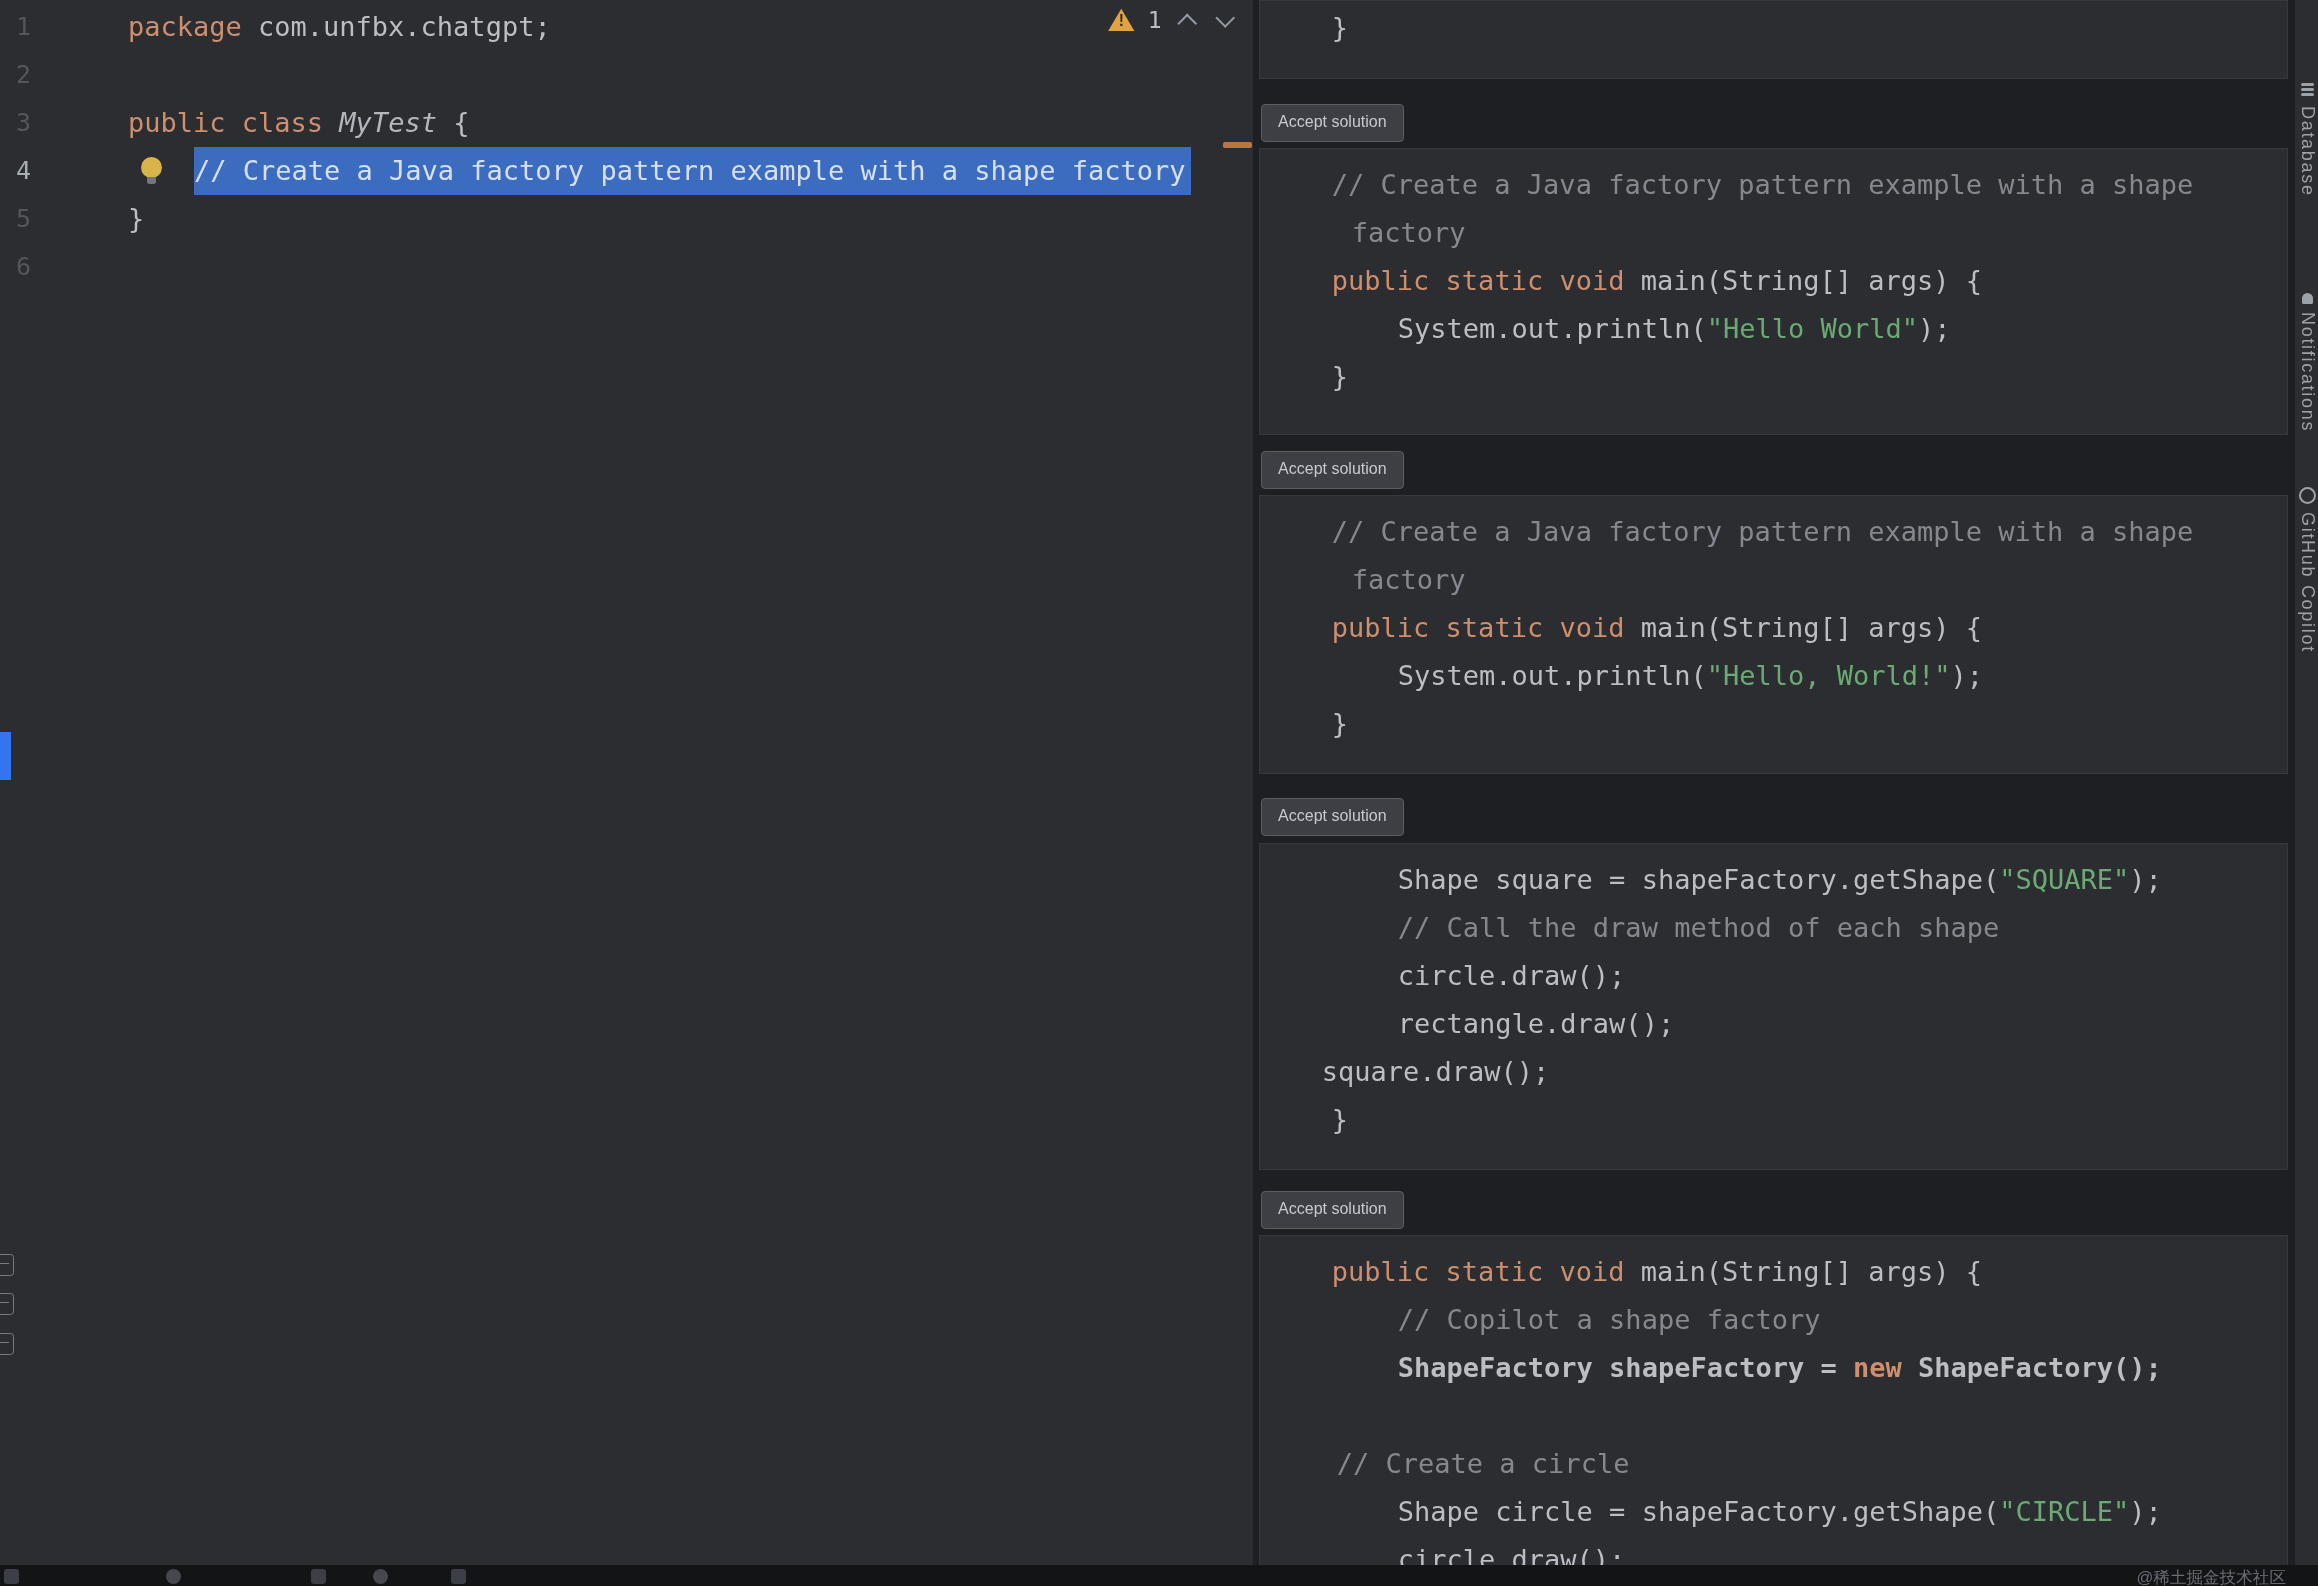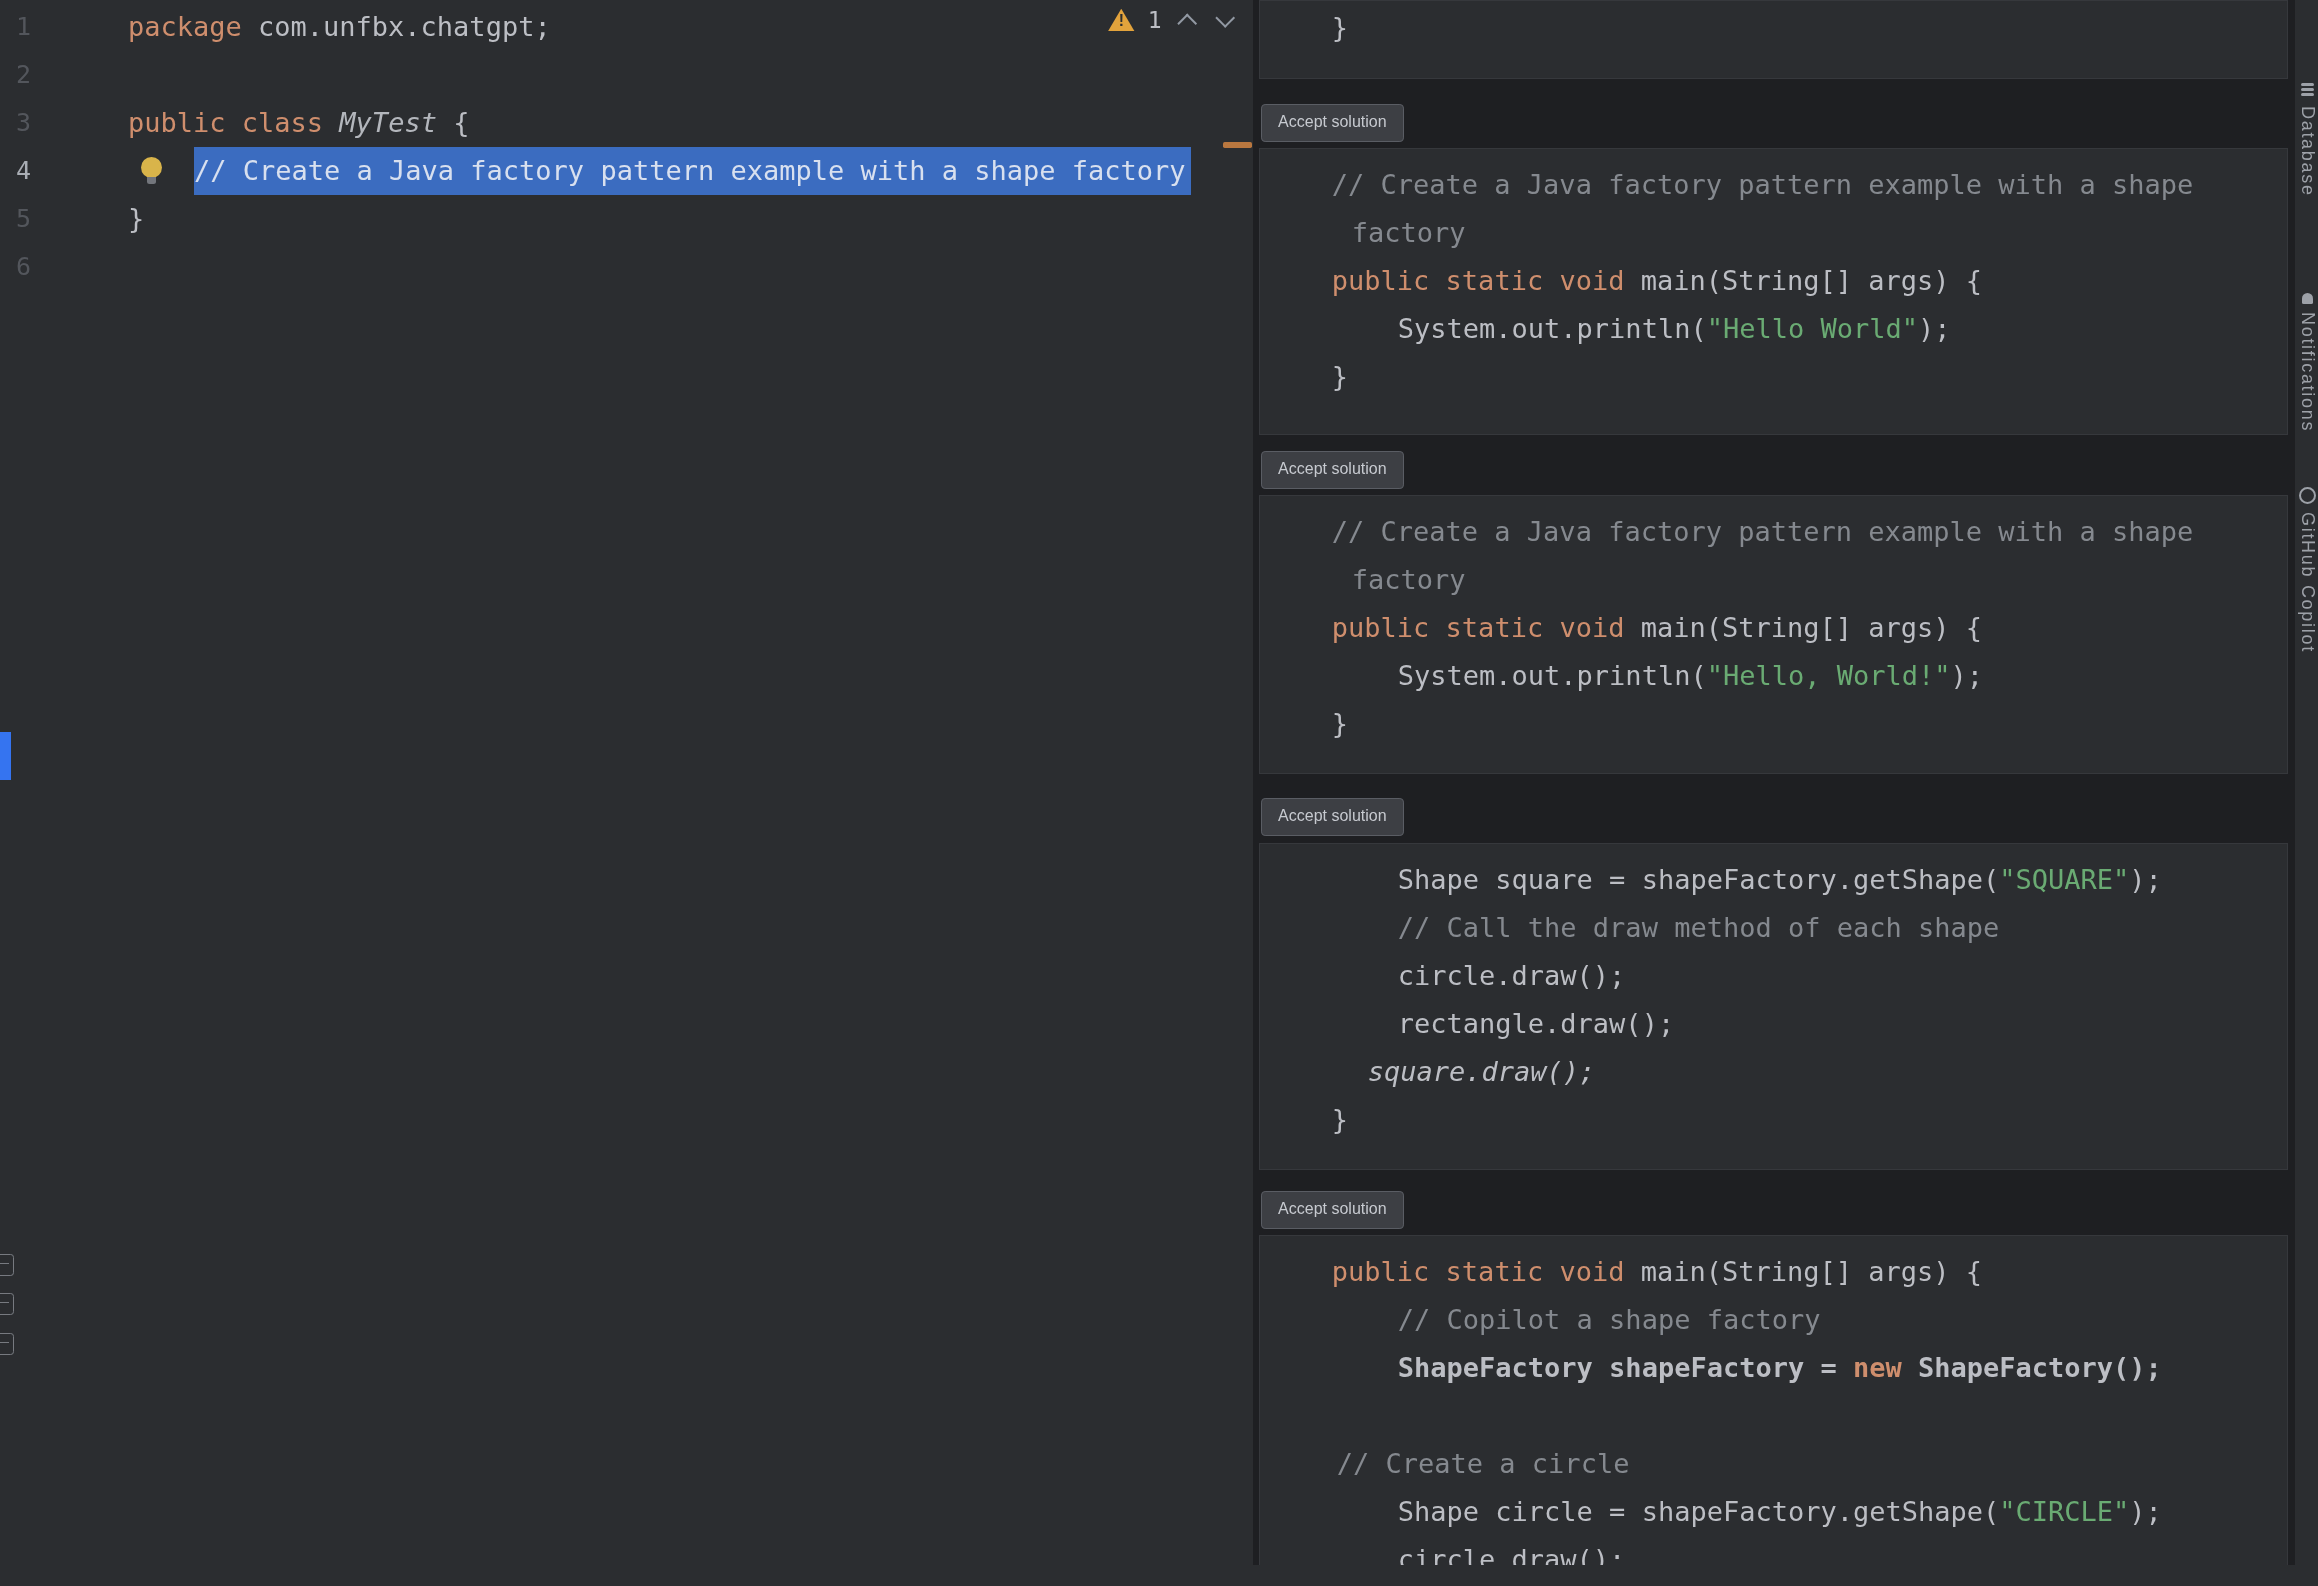--- a/index.html
+++ b/index.html
@@ -141,21 +141,21 @@
         </div>
     </div>
 
     <div class="accept-btn" style="top:798px;">Accept solution</div>
     <div class="cblock" style="top:843px;height:325px;">
       <div style="padding-top:11.6px;">
           <div class="code-line" style="padding-left: 138px;"><span class="s-plain">Shape square = shapeFactory.getShape(</span><span class="s-string">"SQUARE"</span><span class="s-plain">);</span></div>
           <div class="code-line" style="padding-left: 138px;"><span class="s-comment">// Call the draw method of each shape</span></div>
           <div class="code-line" style="padding-left: 138px;"><span class="s-plain">circle.draw();</span></div>
           <div class="code-line" style="padding-left: 138px;"><span class="s-plain">rectangle.draw();</span></div>
-          <div class="code-line" style="padding-left: 108px; font-style: italic;"><span class="s-plain">square.draw();</span></div>
+          <div class="code-line" style="padding-left: 62px;"><span class="s-plain">square.draw();</span></div>
           <div class="code-line" style="padding-left: 72px;"><span class="s-plain">}</span></div>
         </div>
     </div>
 
     <div class="accept-btn" style="top:1191px;">Accept solution</div>
     <div class="cblock" style="top:1235px;height:330px;">
       <div style="padding-top:11.6px;">
           <div class="code-line" style="padding-left: 72px;"><span class="s-kw">public</span><span class="s-plain"> </span><span class="s-kw">static</span><span class="s-plain"> </span><span class="s-kw">void</span><span class="s-plain"> main(String[] args) {</span></div>
           <div class="code-line" style="padding-left: 138px;"><span class="s-comment">// Copilot a shape factory</span></div>
           <div class="code-line" style="padding-left: 138px; font-weight: bold;"><span class="s-plain">ShapeFactory shapeFactory = </span><span class="s-kw">new</span><span class="s-plain"> ShapeFactory();</span></div>
@@ -179,15 +179,23 @@
     <div class="stripe-item" style="top:293px;">
       <div class="bell-icon"></div>
       <div class="stripe-label">Notifications</div>
     </div>
     <div class="stripe-item" style="top:487px;">
       <div class="copilot-icon"></div>
       <div class="stripe-label">GitHub Copilot</div>
     </div>
   </div>
 
+  <div class="statusbar">
+    <div class="task-icon" style="left:4.1px;"></div>
+    <div class="task-icon round" style="left:166px;"></div>
+    <div class="task-icon" style="left:311px;"></div>
+    <div class="task-icon round" style="left:373px;"></div>
+    <div class="task-icon" style="left:451px;"></div>
+    <div class="watermark">@稀土掘金技术社区</div>
+  </div>
 
 </div>
 
 
 </body></html>

